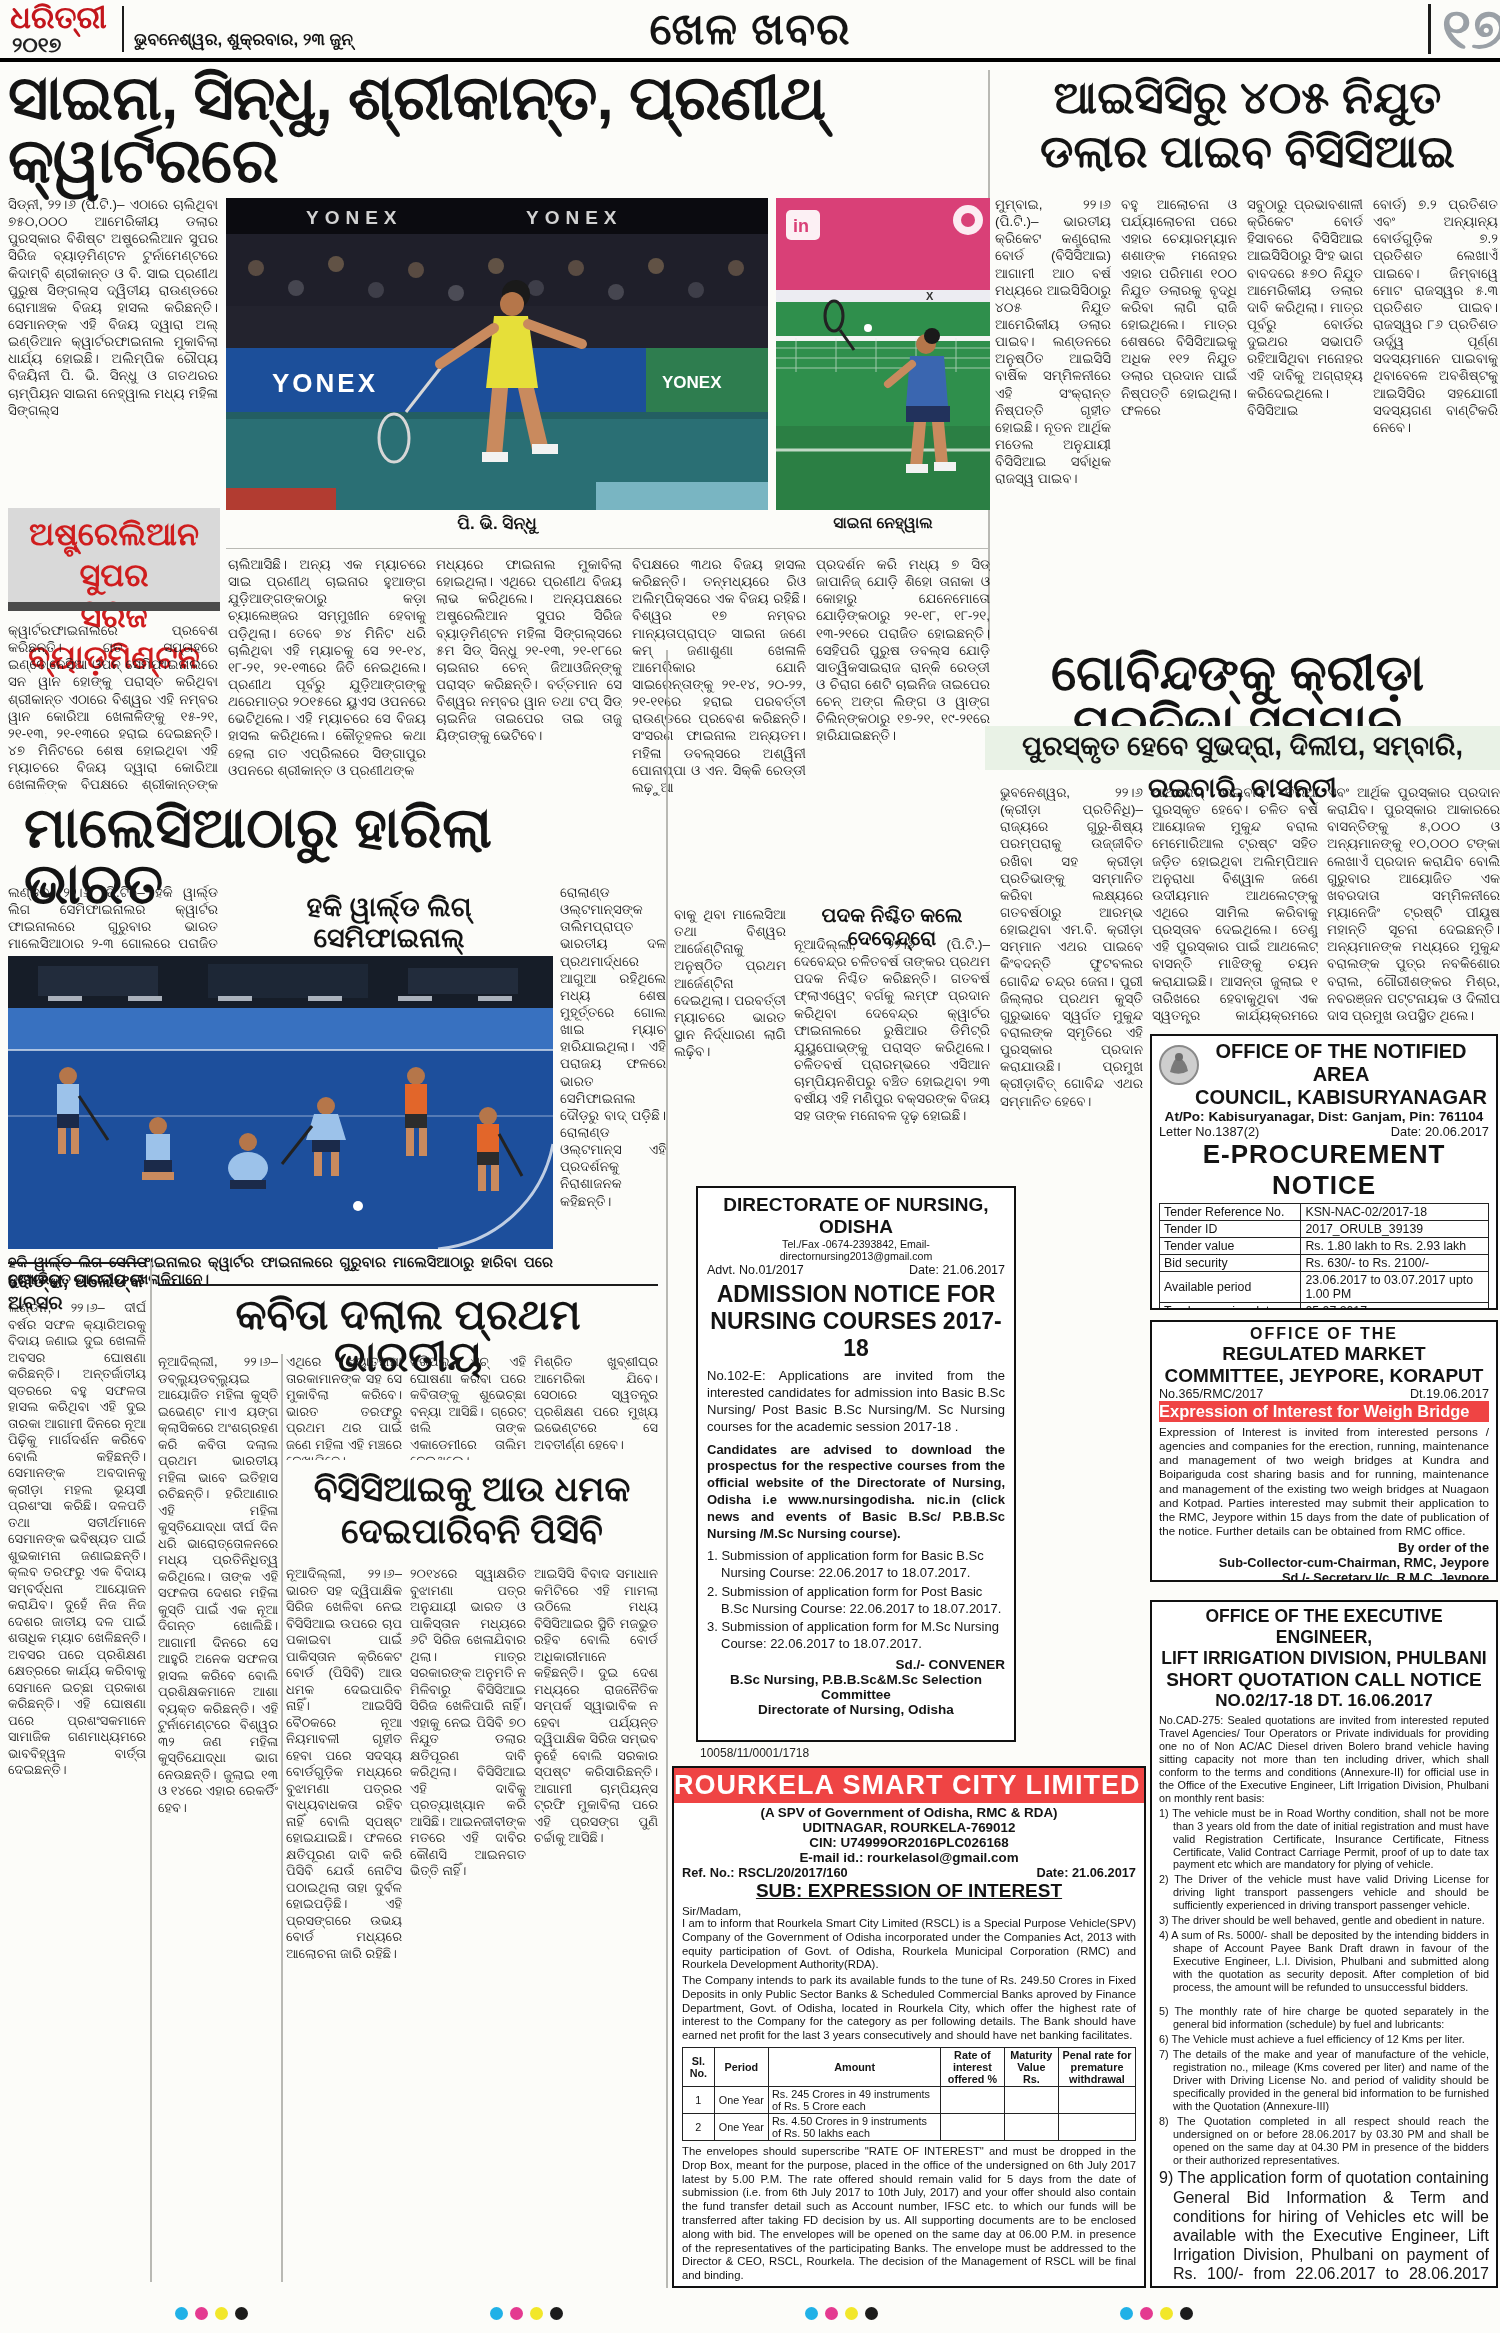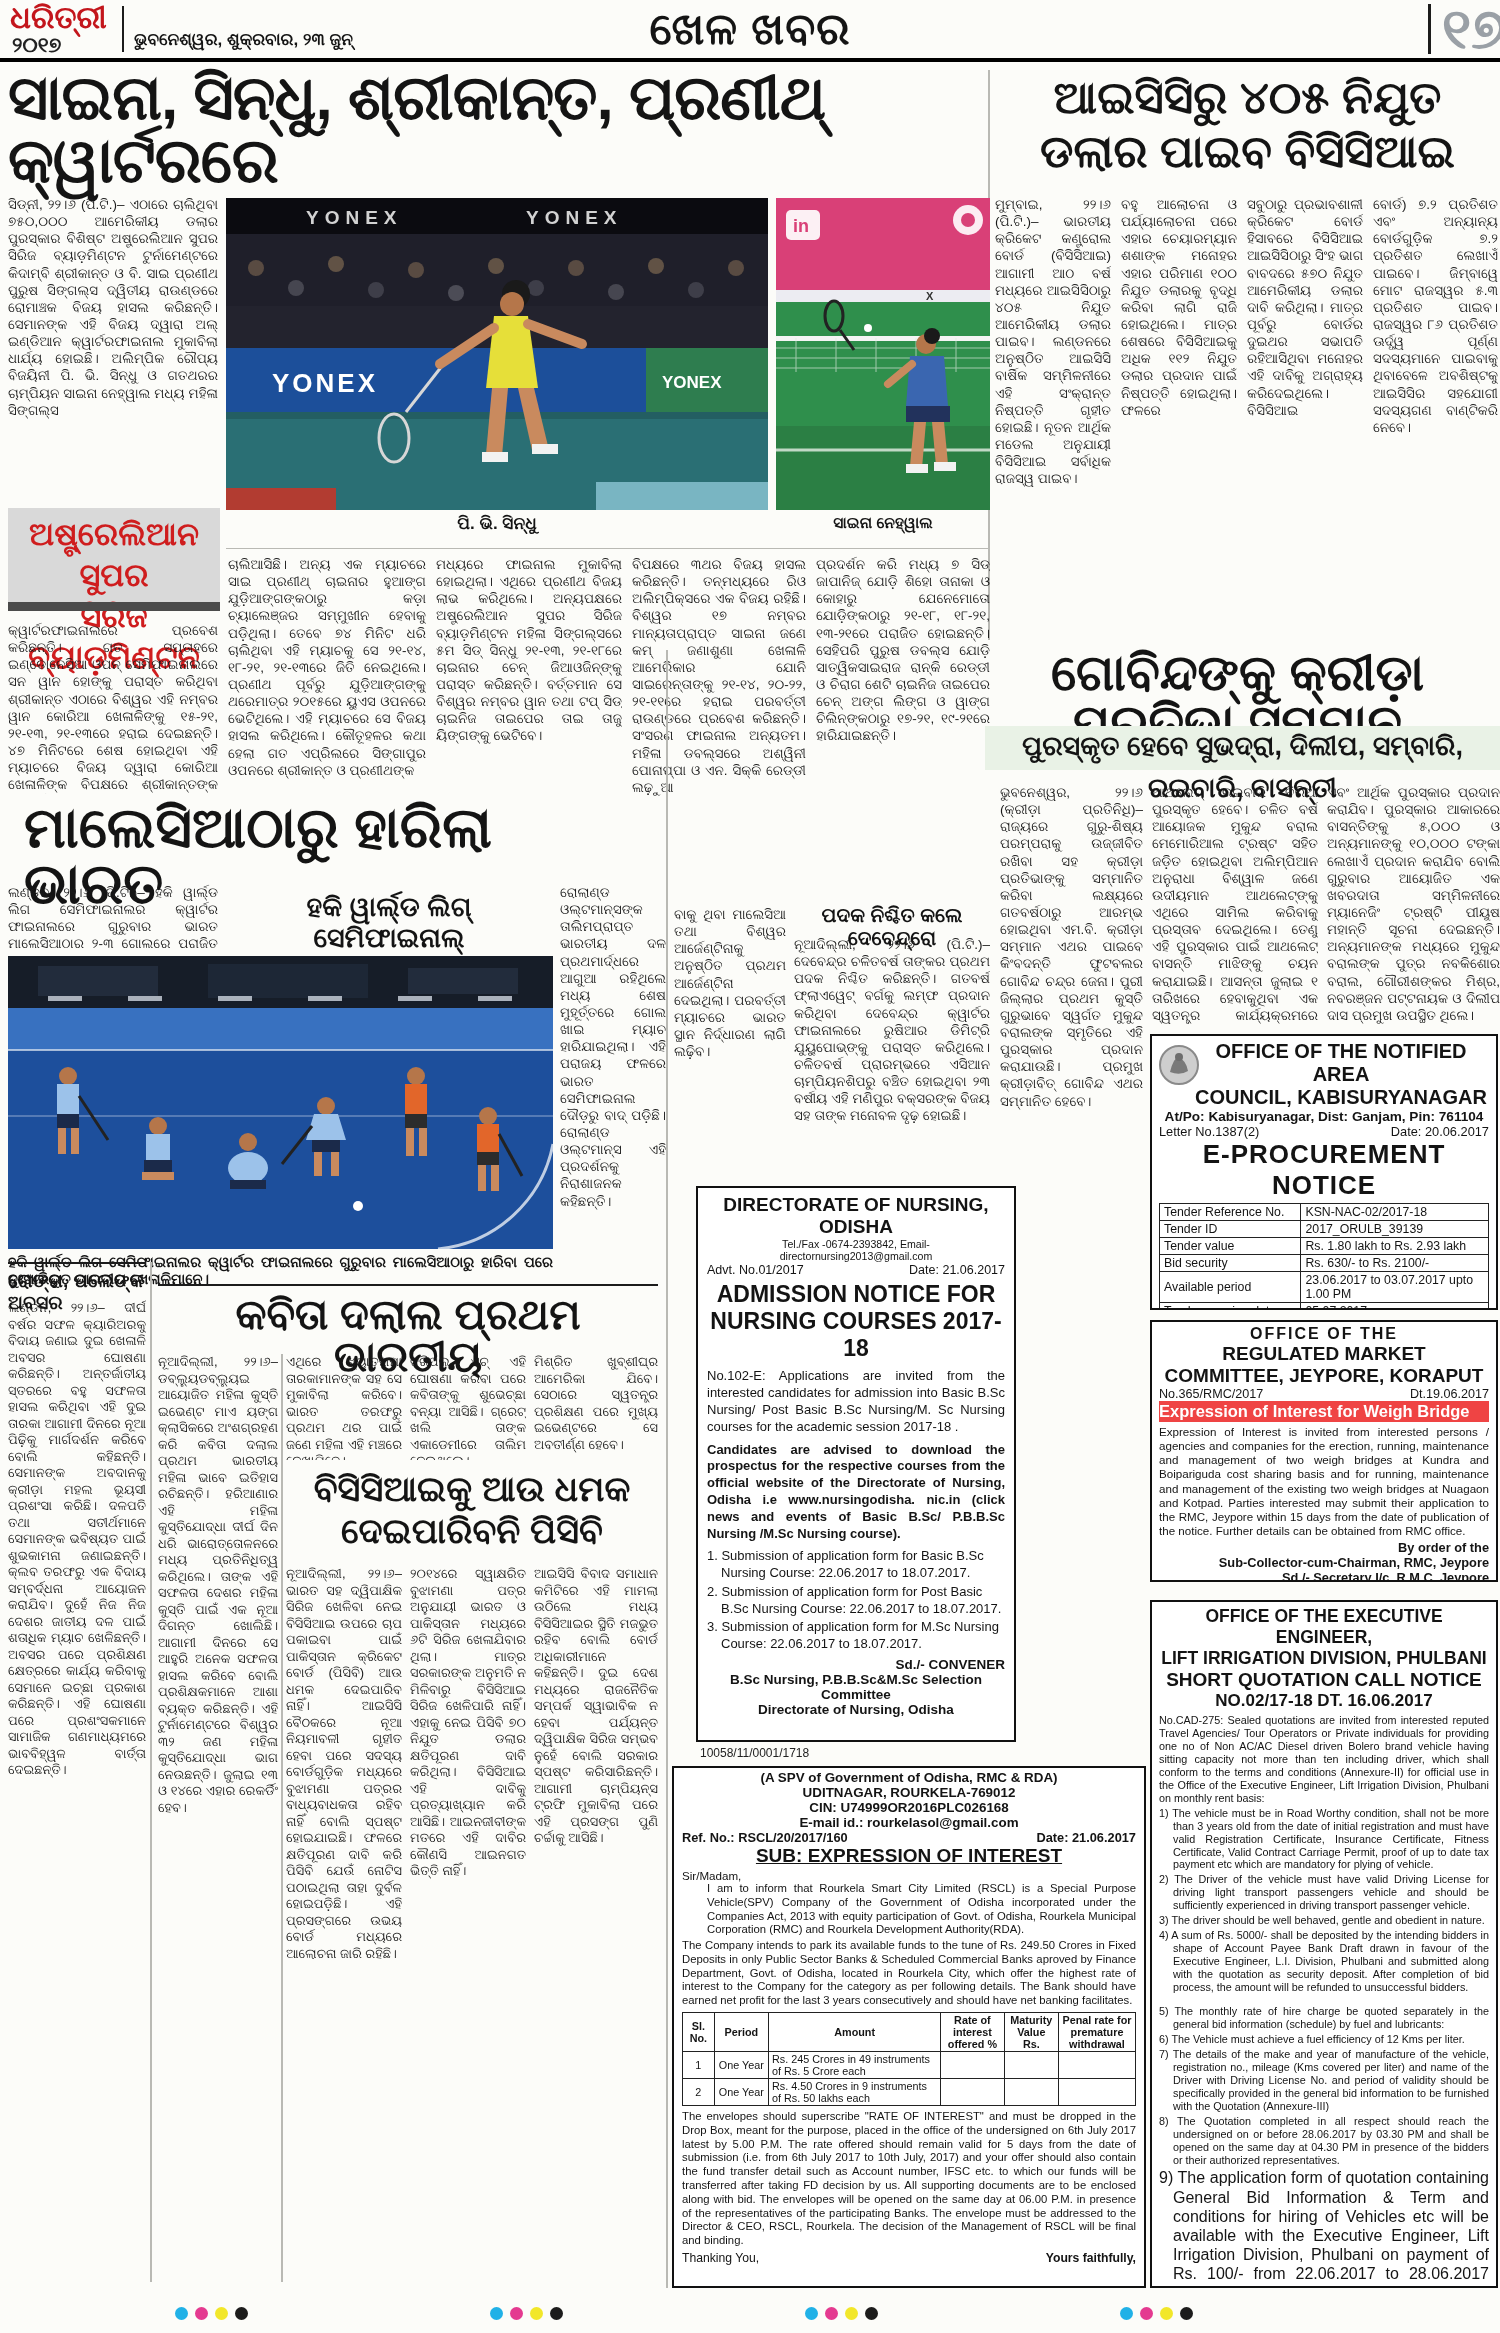--- a/index.html
+++ b/index.html
@@ -374,32 +374,33 @@
     <div style="display:flex;justify-content:space-between;align-items:flex-end;margin-top:4px;">
       <span class="serial">32137/11/0002/1718</span>
       <span style="text-align:right;">
         <div style="font-size:12.4px;font-weight:bold;">Sd./- (ER. A.K. Das)</div>
         <div style="font-size:12.8px;font-weight:bold;">EXECUTIVE ENGINEER</div>
       </span>
     </div>
   </div>
 
   <div class="abs nbox" style="left:672px;top:1766px;width:474px;height:522px;padding:0;">
+    <div class="blackbar" style="font-size:27px;letter-spacing:1px;padding:2px 0;">ROURKELA SMART CITY LIMITED</div>
     <div style="padding:2px 8px;">
       <div class="nt-title" style="font-size:13.4px;">(A SPV of Government of Odisha, RMC &amp; RDA)</div>
       <div class="nt-title" style="font-size:13.4px;">UDITNAGAR, ROURKELA-769012</div>
       <div class="nt-title" style="font-size:13.4px;">CIN: U74999OR2016PLC026168</div>
       <div class="nt-title" style="font-size:13.4px;">E-mail id.: rourkelasol@gmail.com</div>
       <div style="display:flex;justify-content:space-between;font-size:12.8px;font-weight:bold;">
         <span>Ref. No.: RSCL/20/2017/160</span>
         <span>Date: 21.06.2017</span>
       </div>
       <div class="nt-title" style="font-size:19px;text-decoration:underline;">SUB: EXPRESSION OF INTEREST</div>
       <div style="font-size:11.6px;margin-top:2px;">Sir/Madam,</div>
-      <div class="just" style="font-size:11.3px;line-height:1.22;margin-left:25px;">I am to inform that Rourkela Smart City Limited (RSCL) is a Special Purpose Vehicle(SPV) Company of the Government of Odisha incorporated under the Companies Act, 2013 with equity participation of Govt. of Odisha, Rourkela Municipal Corporation (RMC) and Rourkela Development Authority(RDA).</div>
+      <div class="just" style="font-size:11.3px;line-height:1.22;">I am to inform that Rourkela Smart City Limited (RSCL) is a Special Purpose Vehicle(SPV) Company of the Government of Odisha incorporated under the Companies Act, 2013 with equity participation of Govt. of Odisha, Rourkela Municipal Corporation (RMC) and Rourkela Development Authority(RDA).</div>
       <div class="just" style="font-size:11.3px;line-height:1.22;margin-top:2px;">The Company intends to park its available funds to the tune of Rs. 249.50 Crores in Fixed Deposits in only Public Sector Banks &amp; Scheduled Commercial Banks aproved by Finance Department, Govt. of Odisha, located in Rourkela City, which offer the highest rate of interest to the Company for the category as per following details. The Bank should have earned net profit for the last 3 years consecutively and should have net banking facilitates.</div>
       <table class="rscl" style="margin-top:4px;">
         <tbody>
             <tr>
           <th style="width:7%;">Sl. No.</th>
           <th style="width:12%;">Period</th>
           <th style="width:38%;">Amount</th>
           <th style="width:14%;">Rate of interest offered %</th>
           <th style="width:12%;">Maturity Value Rs.</th>
           <th style="width:17%;">Penal rate for premature withdrawal</th>

